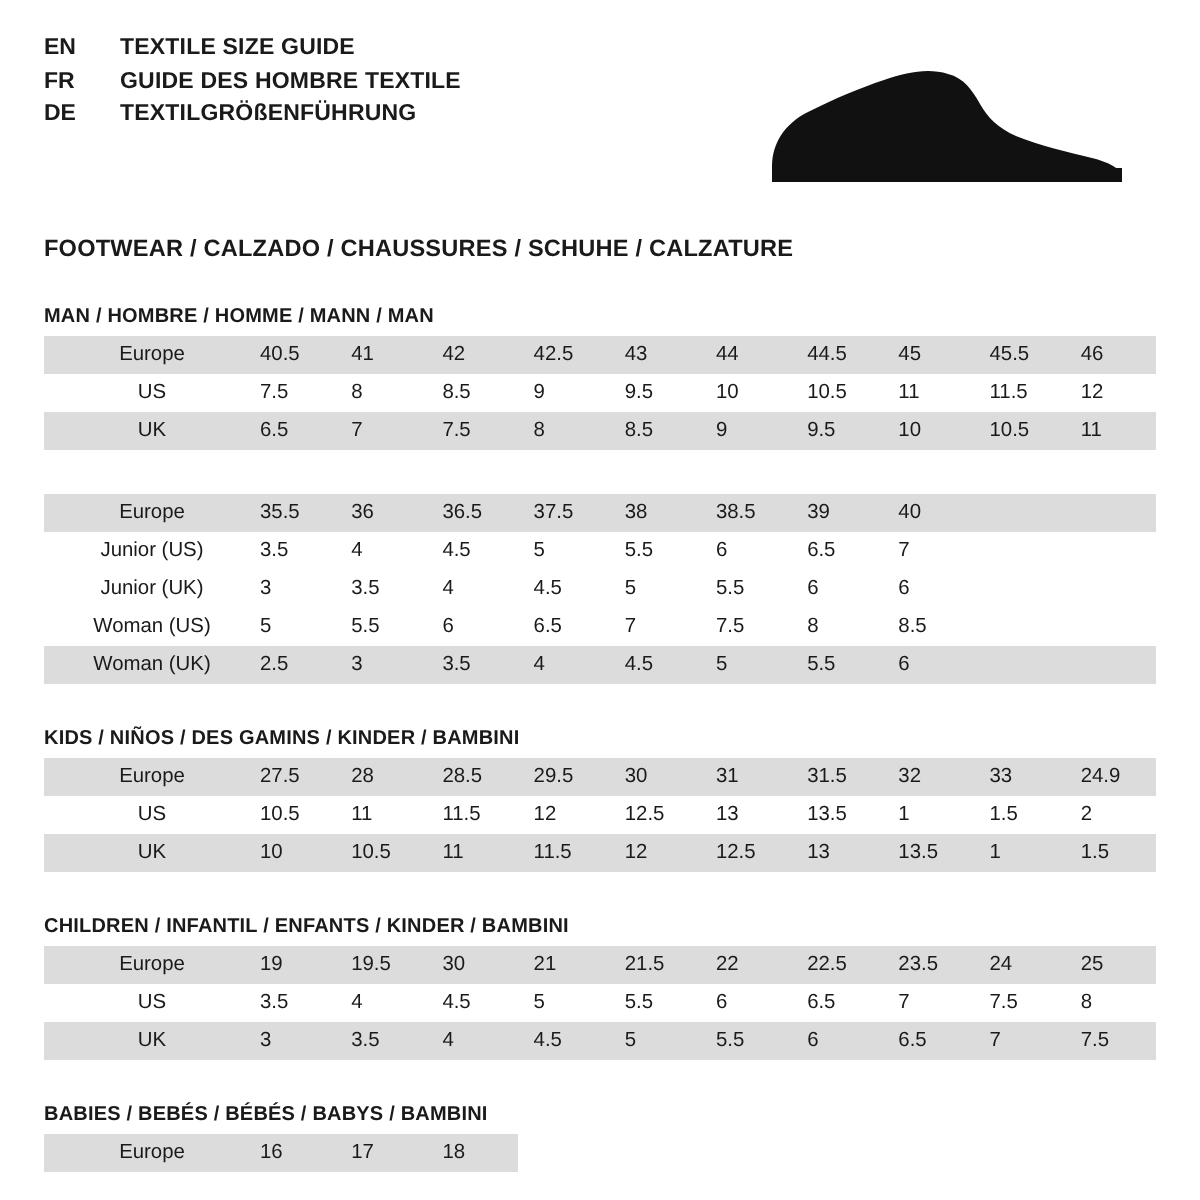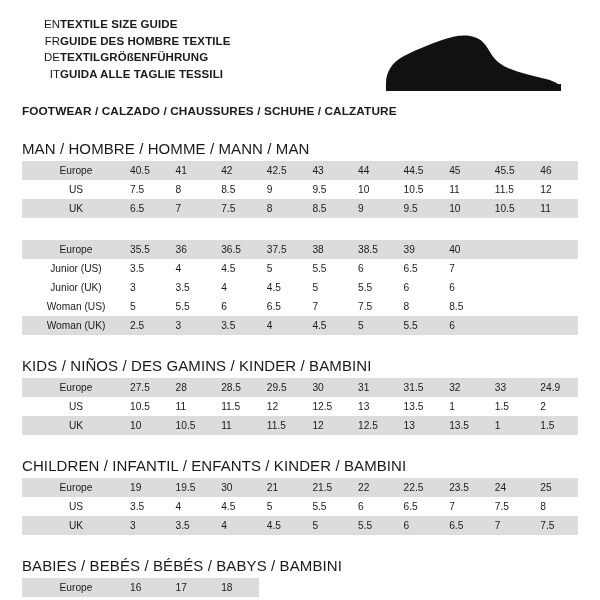--- a/index.html
+++ b/index.html
@@ -33,48 +33,47 @@
   }
   .lang-table td {
     font-size: 11.5px;
     line-height: 16.5px;
     padding: 0;
     vertical-align: top;
     white-space: nowrap;
   }
   .lang-code {
     width: 38px;
-    font-weight: normal;
-    text-align: right;
+    font-weight: bold;
   }
   .lang-title {
     font-weight: bold;
     letter-spacing: 0.1px;
     margin-top: 10px;
   }
 
   .shoe-art {
     margin-right: 10px;
     margin-top: 12px;
   }
 
   .footwear-line {
-    margin-top: 2px;
+    margin-top: 14px;
     font-size: 11.8px;
     font-weight: bold;
     letter-spacing: 0.1px;
   }
 
   
   .section {
     margin-top: 22px;
   }
   .section-title {
-    font-size: 15px;
-    font-weight: normal;
+    font-size: 10px;
+    font-weight: bold;
     letter-spacing: 0.1px;
     margin-bottom: 4px;
   }
   table.size {
     border-collapse: collapse;
     width: 100%;
     table-layout: fixed;
   }
   table.size td {
     font-size: 10.2px;
@@ -104,24 +103,20 @@
           <td class="lang-code">EN</td>
           <td class="lang-title">TEXTILE SIZE GUIDE</td>
         </tr>
         <tr>
           <td class="lang-code">FR</td>
           <td class="lang-title">GUIDE DES HOMBRE TEXTILE</td>
         </tr>
         <tr>
           <td class="lang-code">DE</td>
           <td class="lang-title">TEXTILGRÖßENFÜHRUNG</td>
-        </tr>
-        <tr>
-          <td class="lang-code">IT</td>
-          <td class="lang-title">GUIDA ALLE TAGLIE TESSILI</td>
         </tr>
       </tbody>
     </table>
 
     <div class="shoe-art">
       <svg width="190" height="70" viewBox="0 0 190 70" xmlns="http://www.w3.org/2000/svg">
         <path d="M8 55 C8 44 14 34 26 28 C40 21 52 16 64 12 C76 8 86 6 96 9 C104 11 108 17 112 24
                  C116 31 121 36 130 40 C142 45 156 48 168 51 C176 53 182 56 183 60
                  L183 63 L8 63 Z" fill="#111111"></path>
         <path d="M150 56 L183 56 L183 63 L150 63 Z" fill="#111111"></path>

